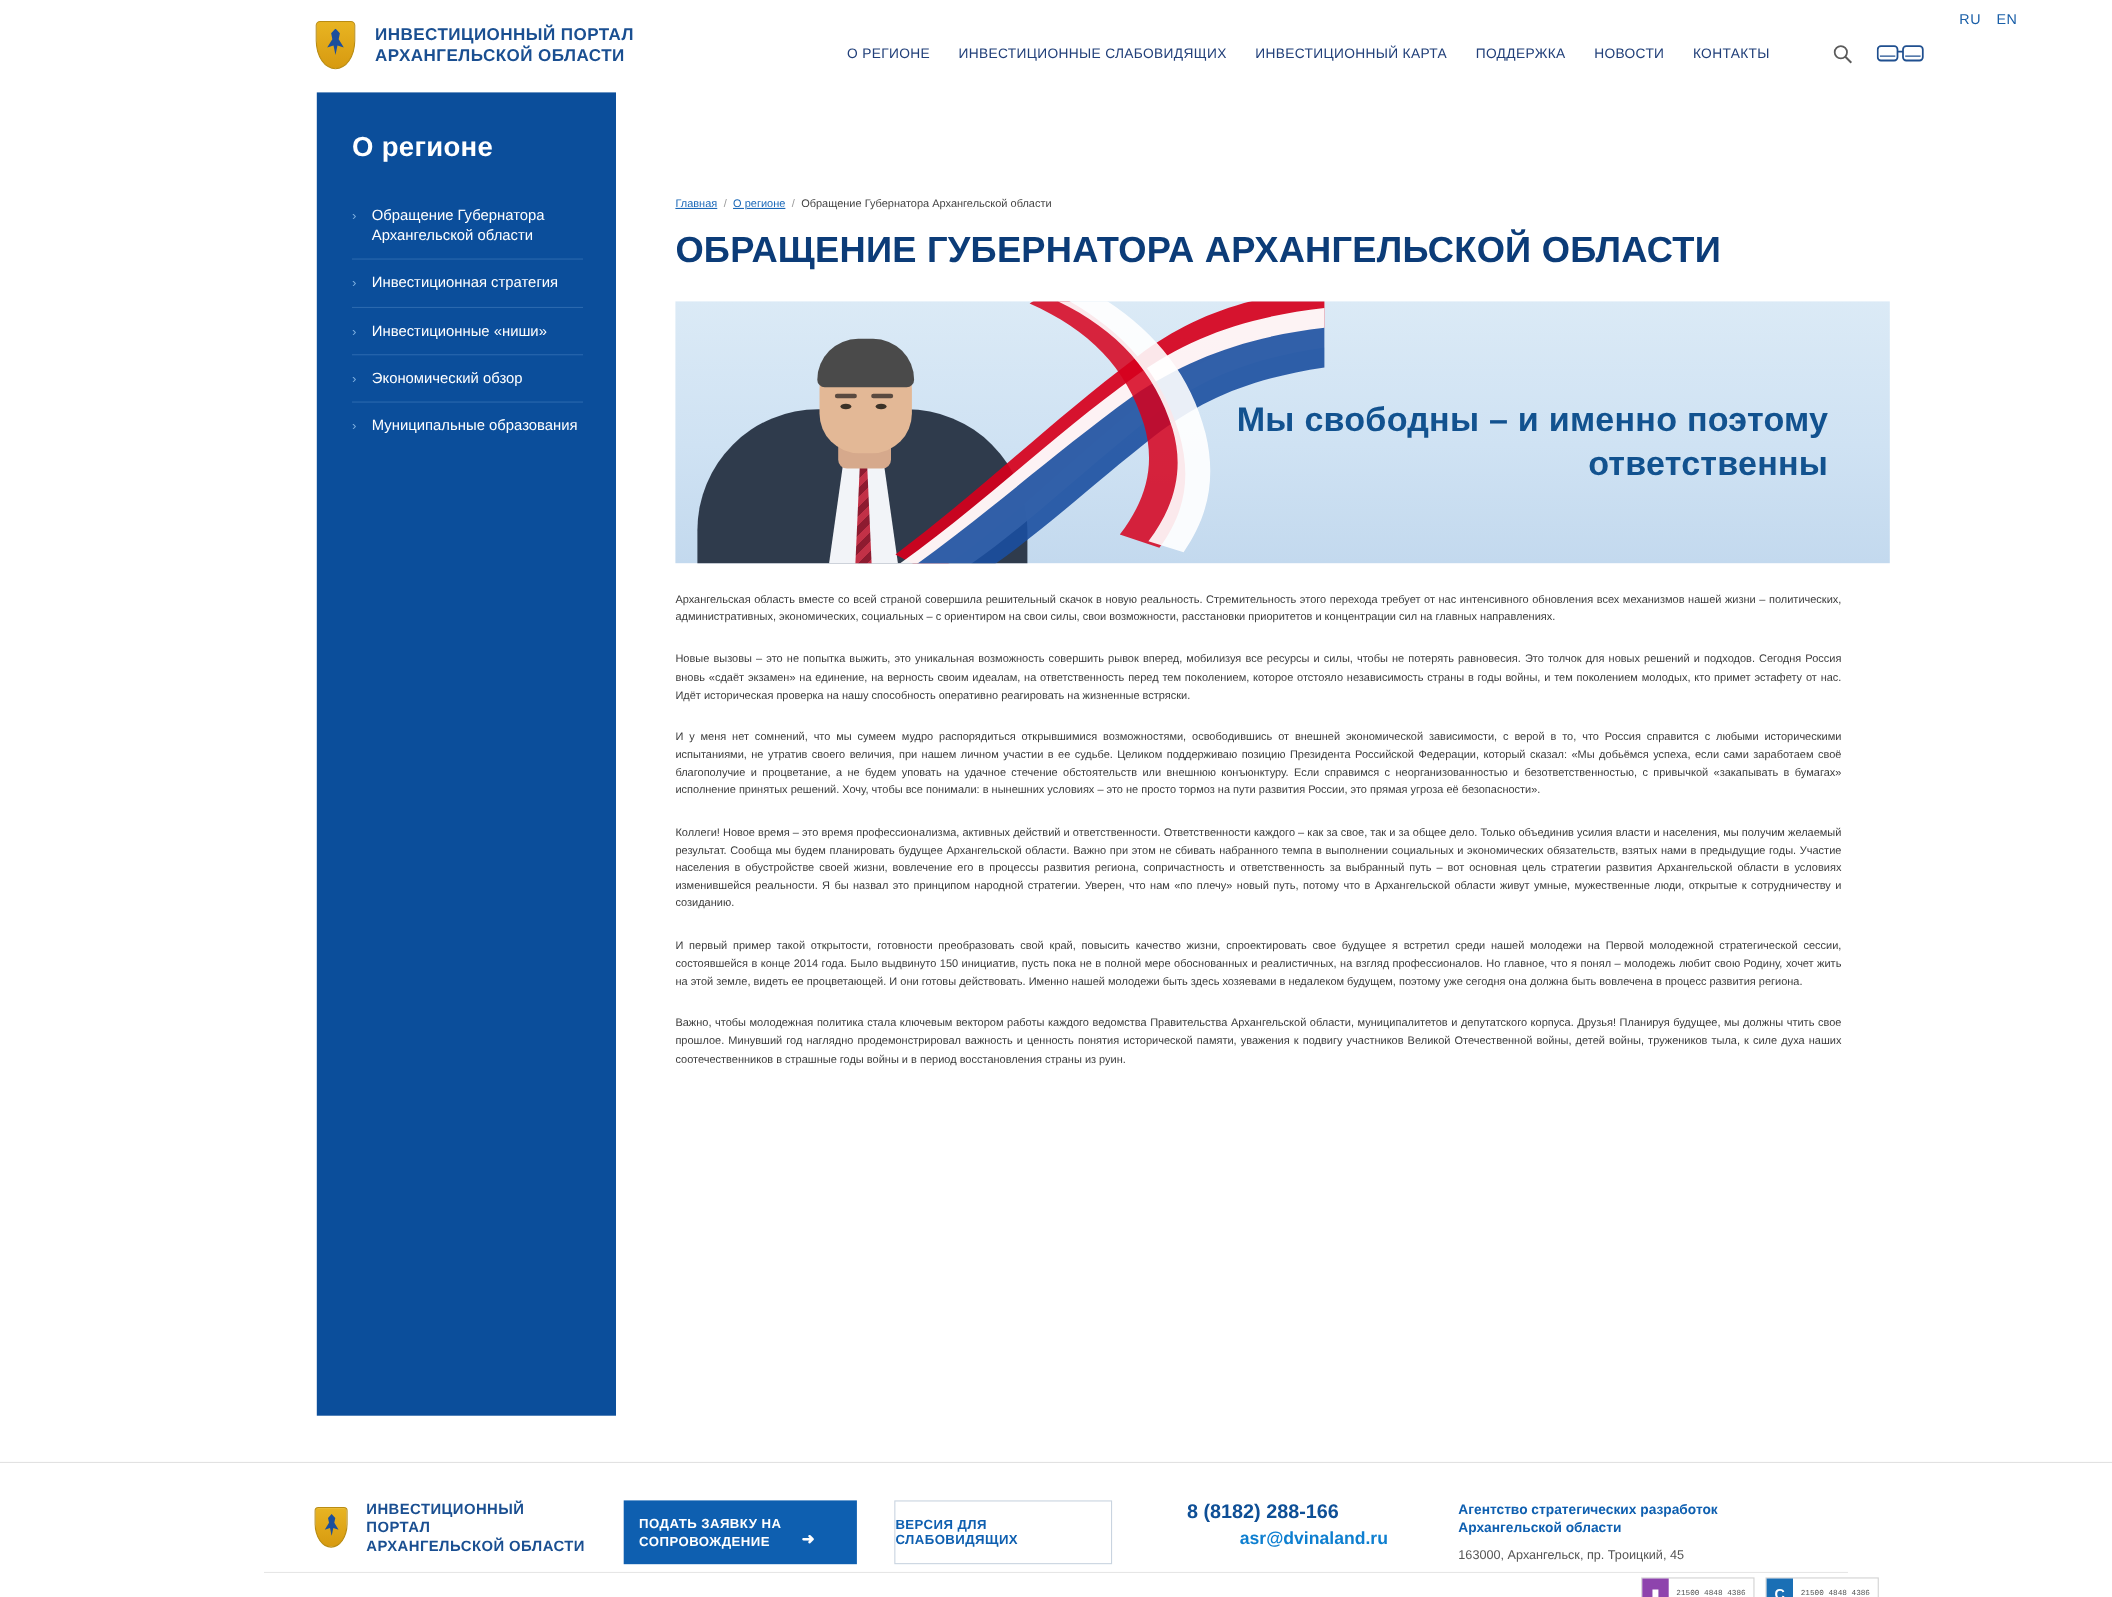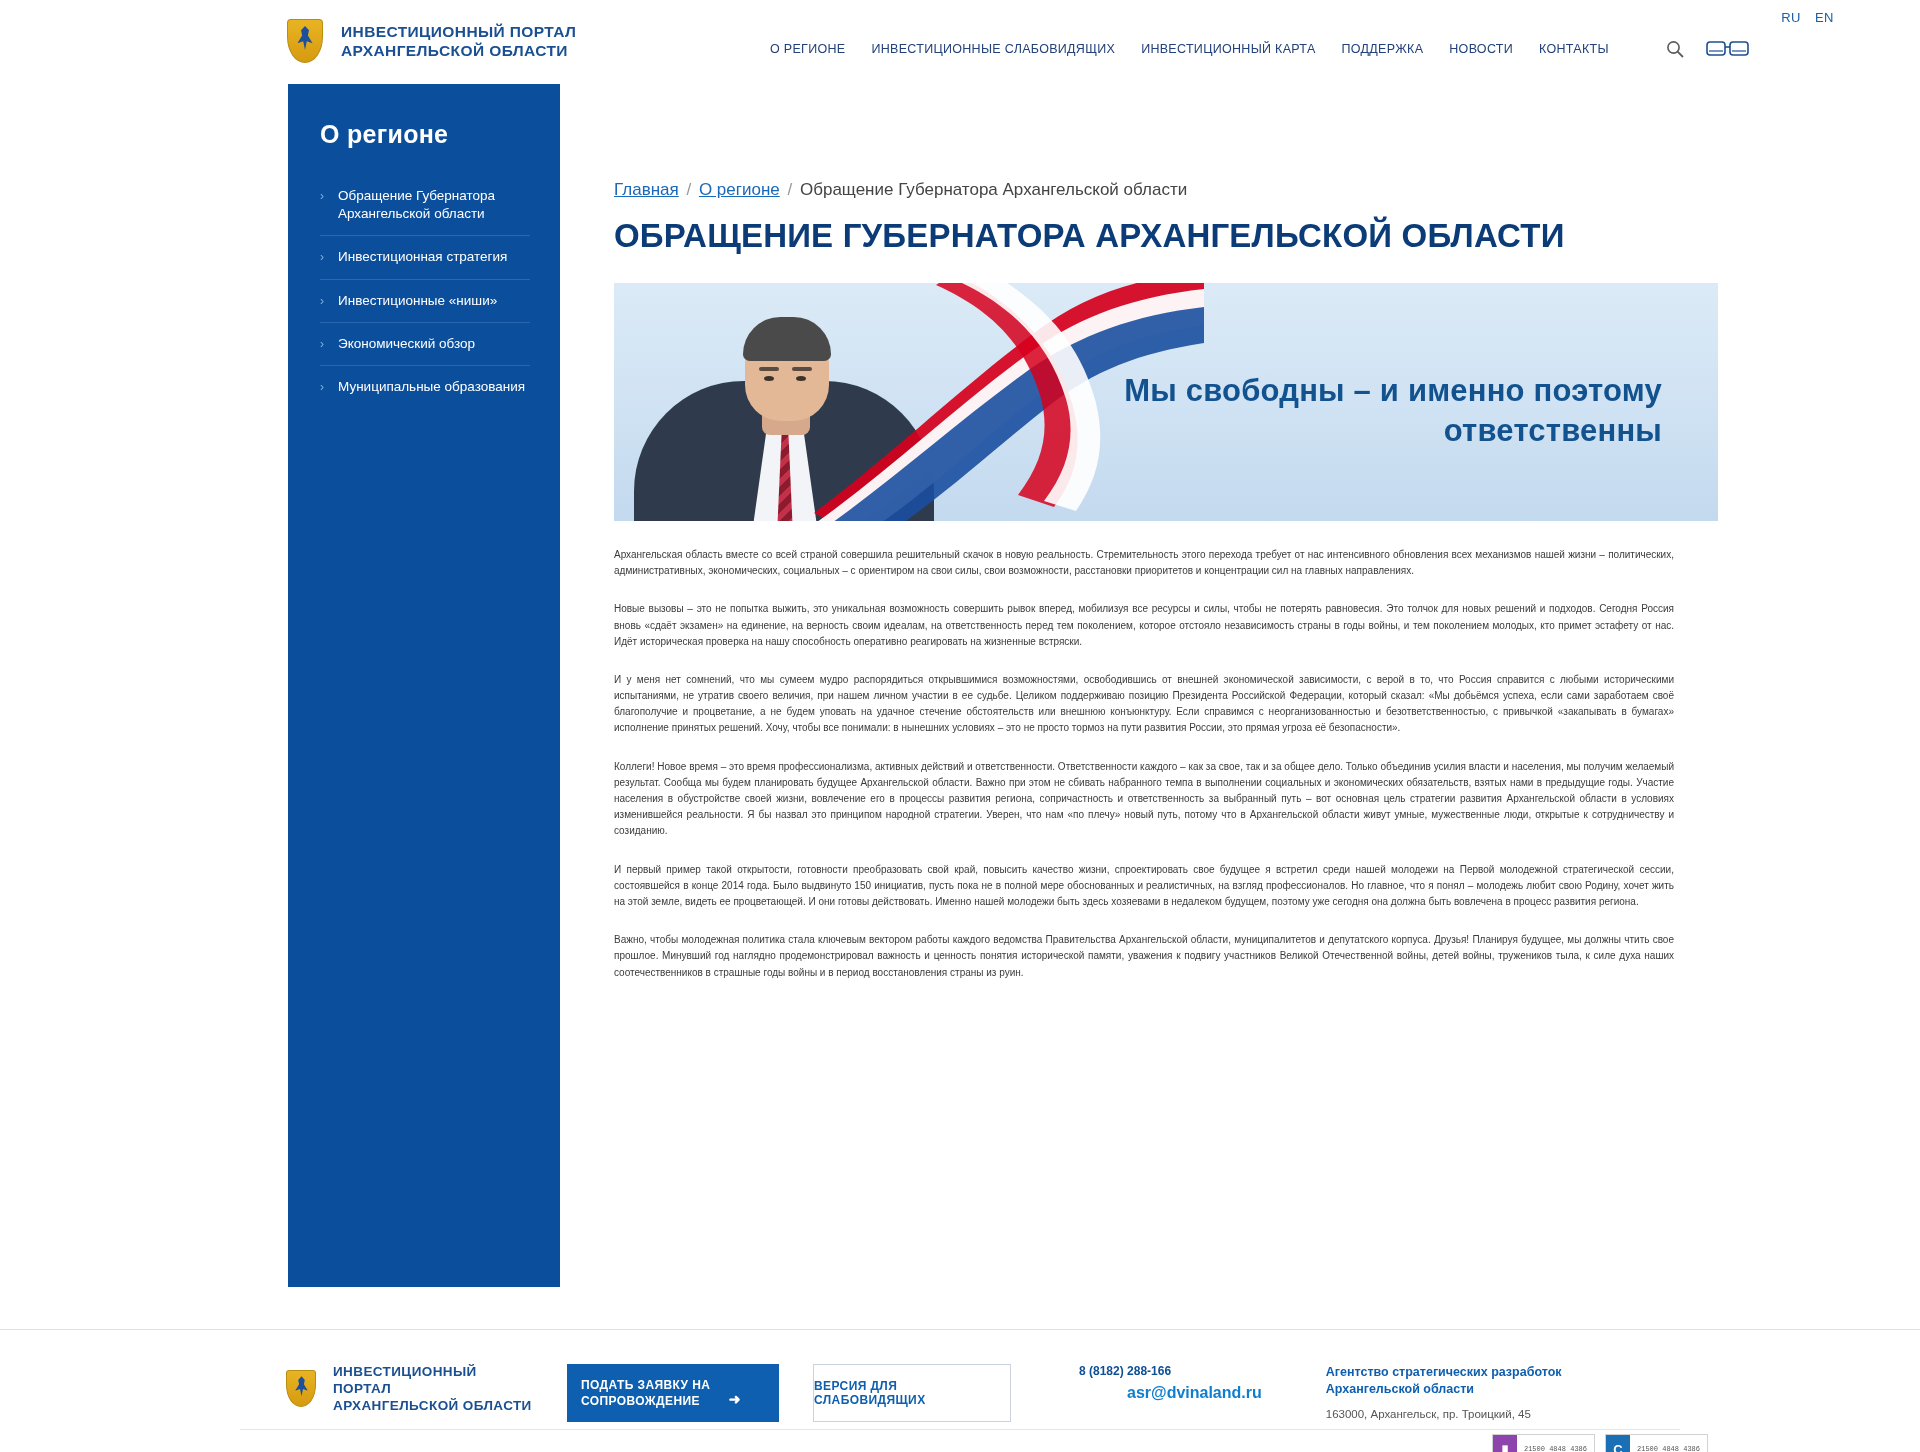--- a/index.html
+++ b/index.html
@@ -150,21 +150,21 @@
   }
   .side-item.no-border { border-bottom: 0; }
 
   .main {
     flex: 1 1 auto;
     padding: 96px 80px 0 54px;
     background: #fff;
   }
 
   .breadcrumb {
-    font-size: 17px;
+    font-size: 10px;
     color: #666;
     margin-bottom: 18px;
   }
   .breadcrumb a { color: #1a68b8; text-decoration: underline; }
   .breadcrumb .sep { color: #999; padding: 0 3px; }
   .breadcrumb .cur { color: #444; }
 
   h1.page-title {
     font-size: 33px;
     line-height: 1.12;
@@ -310,21 +310,21 @@
     font-weight: bold;
     letter-spacing: .4px;
     width: 198px;
     height: 58px;
     display: flex;
     align-items: center;
     justify-content: center;
     cursor: pointer;
   }
   .f-contacts { margin-left: 34px; }
-  .f-phone { font-size: 12px; font-weight: bold; color: #0e4f96; margin-bottom: 6px; }
+  .f-phone { font-size: 18px; font-weight: bold; color: #0e4f96; margin-bottom: 6px; }
   .f-mail { font-size: 16px; font-weight: bold; color: #0e7fd0; margin-left: 48px; }
   .f-agency { margin-left: 30px; max-width: 300px; }
   .f-agency .name { font-size: 12.5px; font-weight: bold; color: #0e5fb0; line-height: 1.35; margin-bottom: 10px; }
   .f-agency .addr { font-size: 11.5px; color: #555; }
 
   .counters {
     position: absolute;
     right: 212px;
     bottom: -42px;
     display: flex;

